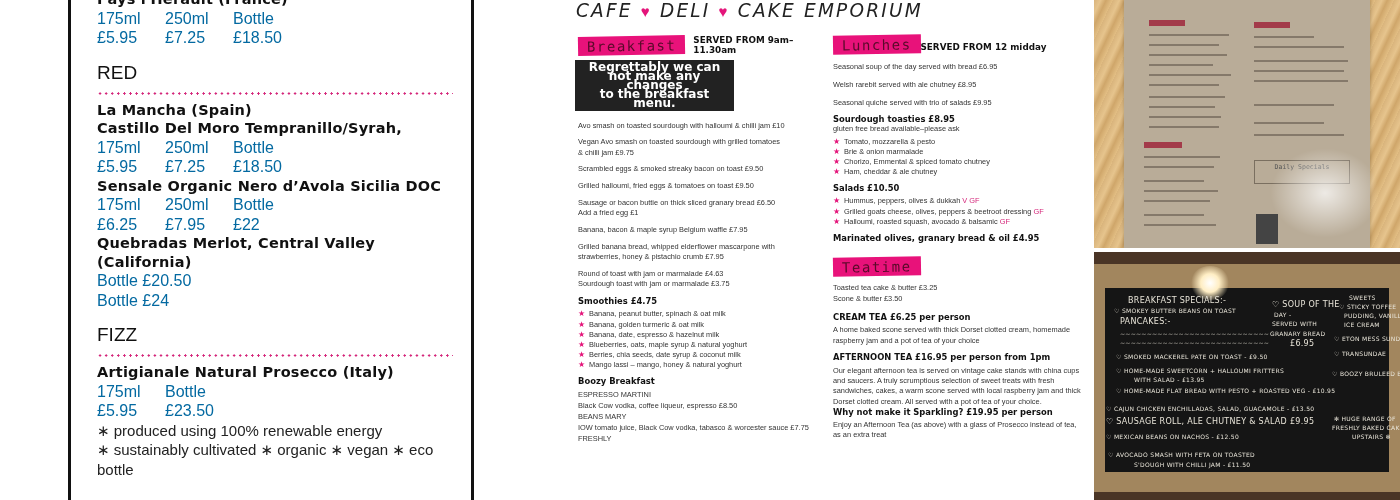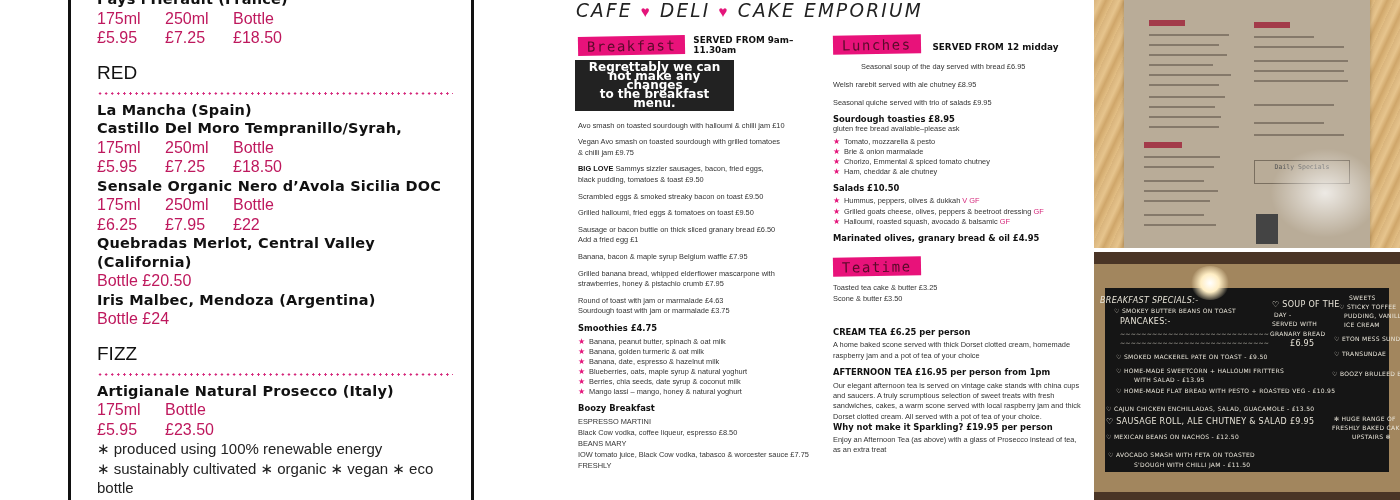--- a/index.html
+++ b/index.html
@@ -9,21 +9,21 @@
   
   #wine-panel {
     position: absolute; left: 0; top: 0; width: 540px; height: 500px; background: #fff; overflow: hidden;
   }
   #wine-frame {
     position: absolute; left: 68px; top: -4px; width: 406px; height: 520px;
     border-left: 3px solid #111; border-right: 3px solid #111;
   }
   .wine-inner { position: absolute; left: 26px; top: -6px; width: 360px; }
   .w-name { font-family: "DejaVu Sans", sans-serif; font-weight: bold; font-size: 14.5px; color: #111; line-height: 18.5px; letter-spacing: 0.2px; }
-  .w-row { display: flex; font-family: "Liberation Sans", sans-serif; font-size: 16px; color: #be185d; line-height: 19.5px; }
+  .w-row { display: flex; font-family: "Liberation Sans", sans-serif; font-size: 16px; color: #0369a1; line-height: 19.5px; }
   .w-row span { display: inline-block; }
   .w-row .c1 { width: 68px; }
   .w-row .c2 { width: 68px; }
   .w-head { font-family: "Liberation Sans", sans-serif; font-size: 19px; color: #111; margin-top: 14px; line-height: 22px; }
   .w-dots { height: 3px; margin: 8px 0 6px 0; width: 356px;
     background-image: radial-gradient(circle, #d4267a 1.1px, transparent 1.3px);
     background-size: 6.1px 3px; background-repeat: repeat-x; }
   .w-note { font-family: "Liberation Sans", sans-serif; font-size: 15px; color: #222; line-height: 19.5px; }
 
   
@@ -100,21 +100,20 @@
         <span class="c1">£6.25</span>
         <span class="c2">£7.95</span>
         <span>£22</span>
       </div>
 
       <div class="w-name">Quebradas Merlot, Central Valley (California)</div>
       <div class="w-row">
           <span>Bottle £20.50</span>
         </div>
 
-      <div class="w-name">Iris Malbec, Mendoza (Argentina)</div>
       <div class="w-row">
           <span>Bottle £24</span>
         </div>
 
       <div class="w-head">FIZZ</div>
       <div class="w-dots"></div>
 
       <div class="w-name">Artigianale Natural Prosecco (Italy)</div>
       <div class="w-row">
         <span class="c1">175ml</span>
@@ -144,21 +143,20 @@
     <div style="display:flex; align-items:center; margin-bottom:4px;">
       <span class="stamp">Breakfast</span>
       <span class="served" style="margin-left:8px;">SERVED FROM 9am–11.30am</span>
     </div>
     <div class="notice">
       <div>Regrettably we can not make any changes</div>
       <div>to the breakfast menu.</div>
     </div>
     <p><span>Avo smash on toasted sourdough with halloumi &amp; chilli jam £10</span></p>
     <p><span>Vegan Avo smash on toasted sourdough with grilled tomatoes</span><br><span>&amp; chilli jam £9.75</span></p>
-    <p><b style="color:#111;">BIG LOVE</b><span> Sammys sizzler sausages, bacon, fried eggs,</span><br><span>black pudding, tomatoes &amp; toast  £9.50</span></p>
     <p><span>Scrambled eggs &amp; smoked streaky bacon on toast £9.50</span></p>
     <p><span>Grilled halloumi, fried eggs &amp; tomatoes on toast  £9.50</span></p>
     <p><span>Sausage or bacon buttie on thick sliced granary bread  £6.50</span><br><span>Add a fried egg  £1</span></p>
     <p><span>Banana, bacon &amp; maple syrup Belgium waffle  £7.95</span></p>
     <p><span>Grilled banana bread, whipped elderflower mascarpone with</span><br><span>strawberries, honey &amp; pistachio crumb  £7.95</span></p>
     <p><span>Round of toast with jam or marmalade  £4.63</span><br><span>Sourdough toast with jam or marmalade  £3.75</span></p>
 
     <div class="bold-head">Smoothies  £4.75</div>
     <ul>
       <li><span class="st">★</span><span>Banana, peanut butter, spinach &amp; oat milk</span></li>
@@ -172,23 +170,23 @@
     <div style="line-height:11px;">ESPRESSO MARTINI</div>
     <div style="line-height:11px;">Black Cow vodka, coffee liqueur, espresso £8.50</div>
     <div style="line-height:11px;">BEANS MARY</div>
     <div style="line-height:11px;">IOW tomato juice, Black Cow vodka, tabasco &amp; worcester sauce £7.75</div>
     <div style="line-height:11px;">FRESHLY</div>
   </div>
 
   <div class="col" style="left:293px; top:35px; width:250px;">
     <div style="display:flex; align-items:center; margin-bottom:8px;">
       <span class="stamp">Lunches</span>
-      <span class="served" style="margin-left:12px; margin-top:4px;">SERVED FROM 12 midday</span>
-    </div>
-    <p style="margin-bottom:7.5px;margin-left:28px;">Seasonal soup of the day served with bread  £6.95</p>
+      <span class="served" style="margin-top:4px;">SERVED FROM 12 midday</span>
+    </div>
+    <p style="margin-bottom:7.5px;">Seasonal soup of the day served with bread  £6.95</p>
     <p style="margin-bottom:7.5px;">Welsh rarebit served with ale chutney  £8.95</p>
     <p style="margin-bottom:6px;">Seasonal quiche served with trio of salads  £9.95</p>
     <div class="bold-head" style="margin-bottom:0;">Sourdough toasties  £8.95</div>
     <div style="margin-bottom:2px;">gluten free bread available–please ask</div>
     <ul>
       <li><span class="st">★</span><span>Tomato, mozzarella &amp; pesto</span></li>
       <li><span class="st">★</span><span>Brie &amp; onion marmalade</span></li>
       <li><span class="st">★</span><span>Chorizo, Emmental &amp; spiced tomato chutney</span></li>
       <li><span class="st">★</span><span>Ham, cheddar &amp; ale chutney</span></li>
     </ul>
@@ -197,21 +195,21 @@
       <li><span class="st">★</span><span>Hummus, peppers, olives &amp; dukkah </span><span class="gf">V GF</span></li>
       <li><span class="st">★</span><span>Grilled goats cheese, olives, peppers &amp; beetroot dressing </span><span class="gf">GF</span></li>
       <li><span class="st">★</span><span>Halloumi, roasted squash, avocado &amp; balsamic </span><span class="gf">GF</span></li>
     </ul>
     <div class="bold-head" style="margin-bottom:14px;">Marinated olives, granary bread &amp; oil  £4.95</div>
 
     <div style="margin-bottom:7px;">
       <span class="stamp">Teatime</span>
     </div>
     <div>Toasted tea cake &amp; butter  £3.25</div>
-    <div style="margin-bottom:23px;">Scone &amp; butter  £3.50</div>
+    <div style="margin-bottom:8px;">Scone &amp; butter  £3.50</div>
     <div class="bold-head">CREAM TEA  £6.25 per person</div>
     <p>A home baked scone served with thick Dorset clotted cream, homemade raspberry jam and a pot of tea of your choice</p>
     <div class="bold-head">AFTERNOON TEA  £16.95 per person from 1pm</div>
     <div>Our elegant afternoon tea is served on vintage cake stands with china cups and saucers. A truly scrumptious selection of sweet treats with fresh sandwiches, cakes, a warm scone served with local raspberry jam and thick Dorset clotted cream. All served with a pot of tea of your choice.</div>
     <div class="bold-head">Why not make it Sparkling?  £19.95 per person</div>
     <div>Enjoy an Afternoon Tea (as above) with a glass of Prosecco instead of tea, as an extra treat</div>
   </div>
 </div>
 
 <div id="photo-top">
@@ -246,21 +244,21 @@
     <div class="ln" style="left:130px; top:134px; width:90px;"></div>
     <div style="position:absolute; left:130px; top:160px; width:96px; height:24px; border:1px solid rgba(60,50,40,0.5); font-family:'DejaVu Sans Mono',monospace; font-size:6.5px; color:#555; text-align:center; line-height:12px;">Daily Specials</div>
     <div style="position:absolute; left:132px; top:214px; width:22px; height:30px; background:#444;"></div>
   </div>
   <div class="glare"></div>
 </div>
 
 <div id="photo-bottom">
   <div class="frame"></div>
   <div class="lamp"></div>
-  <div class="chalk big" style="left:6px; top:43px;font-style:italic;">BREAKFAST SPECIALS:-</div>
+  <div class="chalk big" style="left:34px; top:43px;">BREAKFAST SPECIALS:-</div>
   <div class="chalk" style="left:20px; top:54px;">♡ SMOKEY BUTTER BEANS ON TOAST</div>
   <div class="chalk big" style="left:26px; top:64px;">PANCAKES:-</div>
   <div class="chalk" style="left:26px; top:77px; opacity:.7;">~~~~~~~~~~~~~~~~~~~~~~~~~~~~</div>
   <div class="chalk" style="left:26px; top:86px; opacity:.7;">~~~~~~~~~~~~~~~~~~~~~~~~~~~~</div>
   <div class="chalk" style="left:22px; top:100px;">♡ SMOKED MACKEREL PATE ON TOAST - £9.50</div>
   <div class="chalk" style="left:22px; top:114px;">♡ HOME-MADE SWEETCORN + HALLOUMI FRITTERS</div>
   <div class="chalk" style="left:40px; top:123px;">WITH SALAD - £13.95</div>
   <div class="chalk" style="left:22px; top:134px;">♡ HOME-MADE FLAT BREAD WITH PESTO + ROASTED VEG - £10.95</div>
   <div class="chalk" style="left:12px; top:152px;">♡ CAJUN CHICKEN ENCHILLADAS, SALAD, GUACAMOLE - £13.50</div>
   <div class="chalk big" style="left:12px; top:164px;">♡ SAUSAGE ROLL, ALE CHUTNEY &amp; SALAD £9.95</div>

